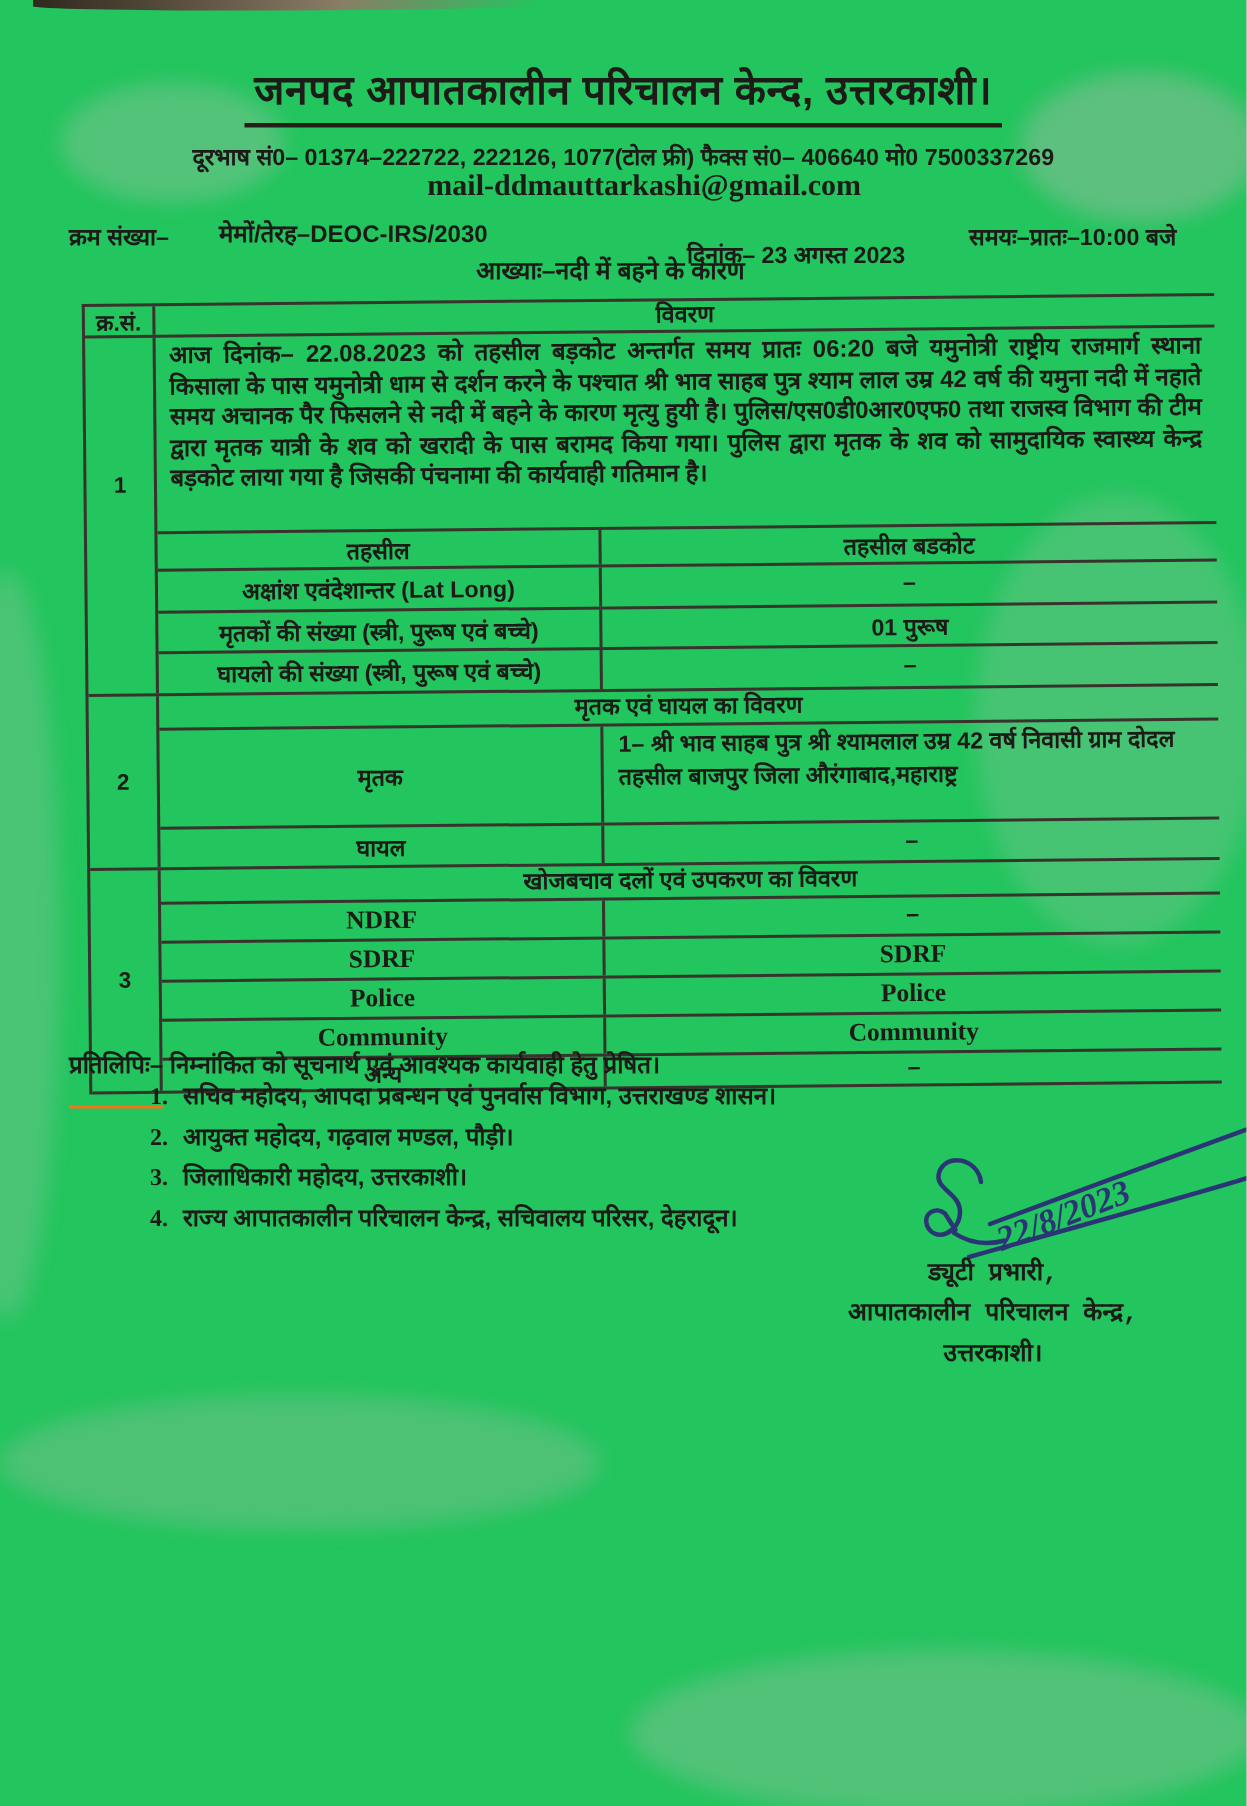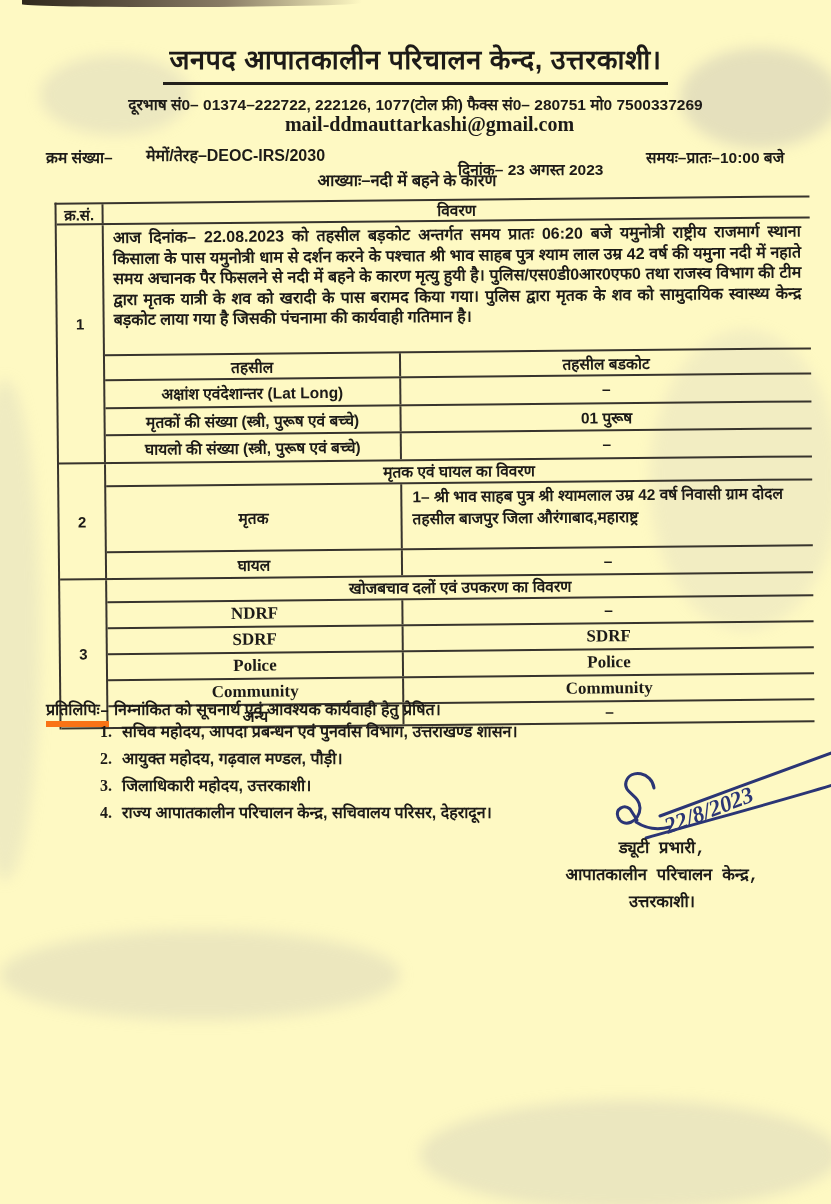--- a/index.html
+++ b/index.html
@@ -1,18 +1,18 @@
 <!DOCTYPE html>
 <html><head>
 <meta charset="utf-8">
 <style>
   html,body{margin:0;padding:0;background:#e8e6e1;}
   .page{
     position:relative; width:831px; height:1204px; margin:0 auto;
-    background:#fef9c3; overflow:hidden;
+    background:#22c55e; overflow:hidden;
     font-family:"Liberation Sans","DejaVu Sans",sans-serif;
     color:#1d1b18;
   }
   .abs{position:absolute;}
   
   .streak{left:22px;top:0;width:340px;height:7px;border-radius:0 0 60% 40%;
     background:linear-gradient(90deg,#2f281d 0%,#5c5140 30%,#8a7d66 60%,rgba(180,170,150,0) 100%);}
   .patch{filter:blur(7px);border-radius:50%;}
   .p1{left:680px;top:48px;width:160px;height:100px;background:rgba(188,185,178,.38);}
   .p2{left:40px;top:55px;width:150px;height:80px;background:rgba(195,192,185,.30);}
@@ -50,21 +50,21 @@
     justify-content:center;font-size:15.5px;font-weight:bold;text-align:center;}
   .fv{flex:1;display:flex;align-items:center;justify-content:center;font-size:15.5px;font-weight:bold;}
   .fv.topleft{align-items:flex-start;justify-content:flex-start;padding:2px 24px 0 10px;
     font-size:15.5px;line-height:22px;text-align:left;}
   .sect{height:21px;text-align:center;font-size:15.5px;font-weight:bold;line-height:21px;
     border-bottom:2px solid #38342d;}
   .latin{font-family:"Liberation Serif","DejaVu Serif",serif;font-size:17px;}
   .sno-1{position:absolute;left:0;top:90px;width:100%;text-align:center;}
   
   .copyline{left:46px;top:698px;font-size:16px;font-weight:bold;}
-  .copyline .u{border-bottom:6px solid #f97316;padding-bottom:1px;font-family:Liberation Mono, monospace;}
+  .copyline .u{border-bottom:2px solid #f97316;padding-bottom:18px;}
   .recip{left:100px;top:722px;width:600px;font-size:16px;font-weight:bold;}
   .recip-item{display:flex;margin-bottom:7.5px;line-height:19.5px;}
   .recip-num{width:22px;flex:none;font-family:"Liberation Serif","DejaVu Serif",serif;}
   
   .sigblock{left:528px;top:835px;width:268px;text-align:center;font-size:16.5px;
     font-weight:bold;line-height:27px;font-family:Liberation Mono, monospace;}
   .sig-svg{left:596px;top:752px;width:240px;height:108px;overflow:visible;}
   .sig-date{font-family:"Liberation Serif","DejaVu Serif",serif;font-style:italic;
     font-weight:bold;font-size:23px;}
 </style>
@@ -77,21 +77,21 @@
   <div class="abs patch p1"></div>
   <div class="abs patch p2"></div>
   <div class="abs patch p3"></div>
   <div class="abs patch p4"></div>
   <div class="abs patch p5"></div>
   <div class="abs patch p6"></div>
 
   <div class="abs title-wrap">
     <span class="title">जनपद आपातकालीन परिचालन केन्द, उत्तरकाशी।</span>
   </div>
-  <div class="abs phone">दूरभाष सं0– 01374–222722, 222126, 1077(टोल फ्री) फैक्स सं0– 280751 मो0 7500337269</div>
+  <div class="abs phone">दूरभाष सं0– 01374–222722, 222126, 1077(टोल फ्री) फैक्स सं0– 406640 मो0 7500337269</div>
   <div class="abs email">mail-ddmauttarkashi@gmail.com</div>
 
   <div class="abs memo-row">
     <span class="abs memo-label">क्रम संख्या–</span>
     <span class="abs memo-value">मेमों/तेरह–DEOC-IRS/2030</span>
     <span class="abs date-label">दिनांक– 23 अगस्त  2023</span>
     <span class="abs time-label">समयः–प्रातः–10:00 बजे</span>
   </div>
   <div class="abs subject">आख्याः–नदी में बहने के कारण</div>
 

